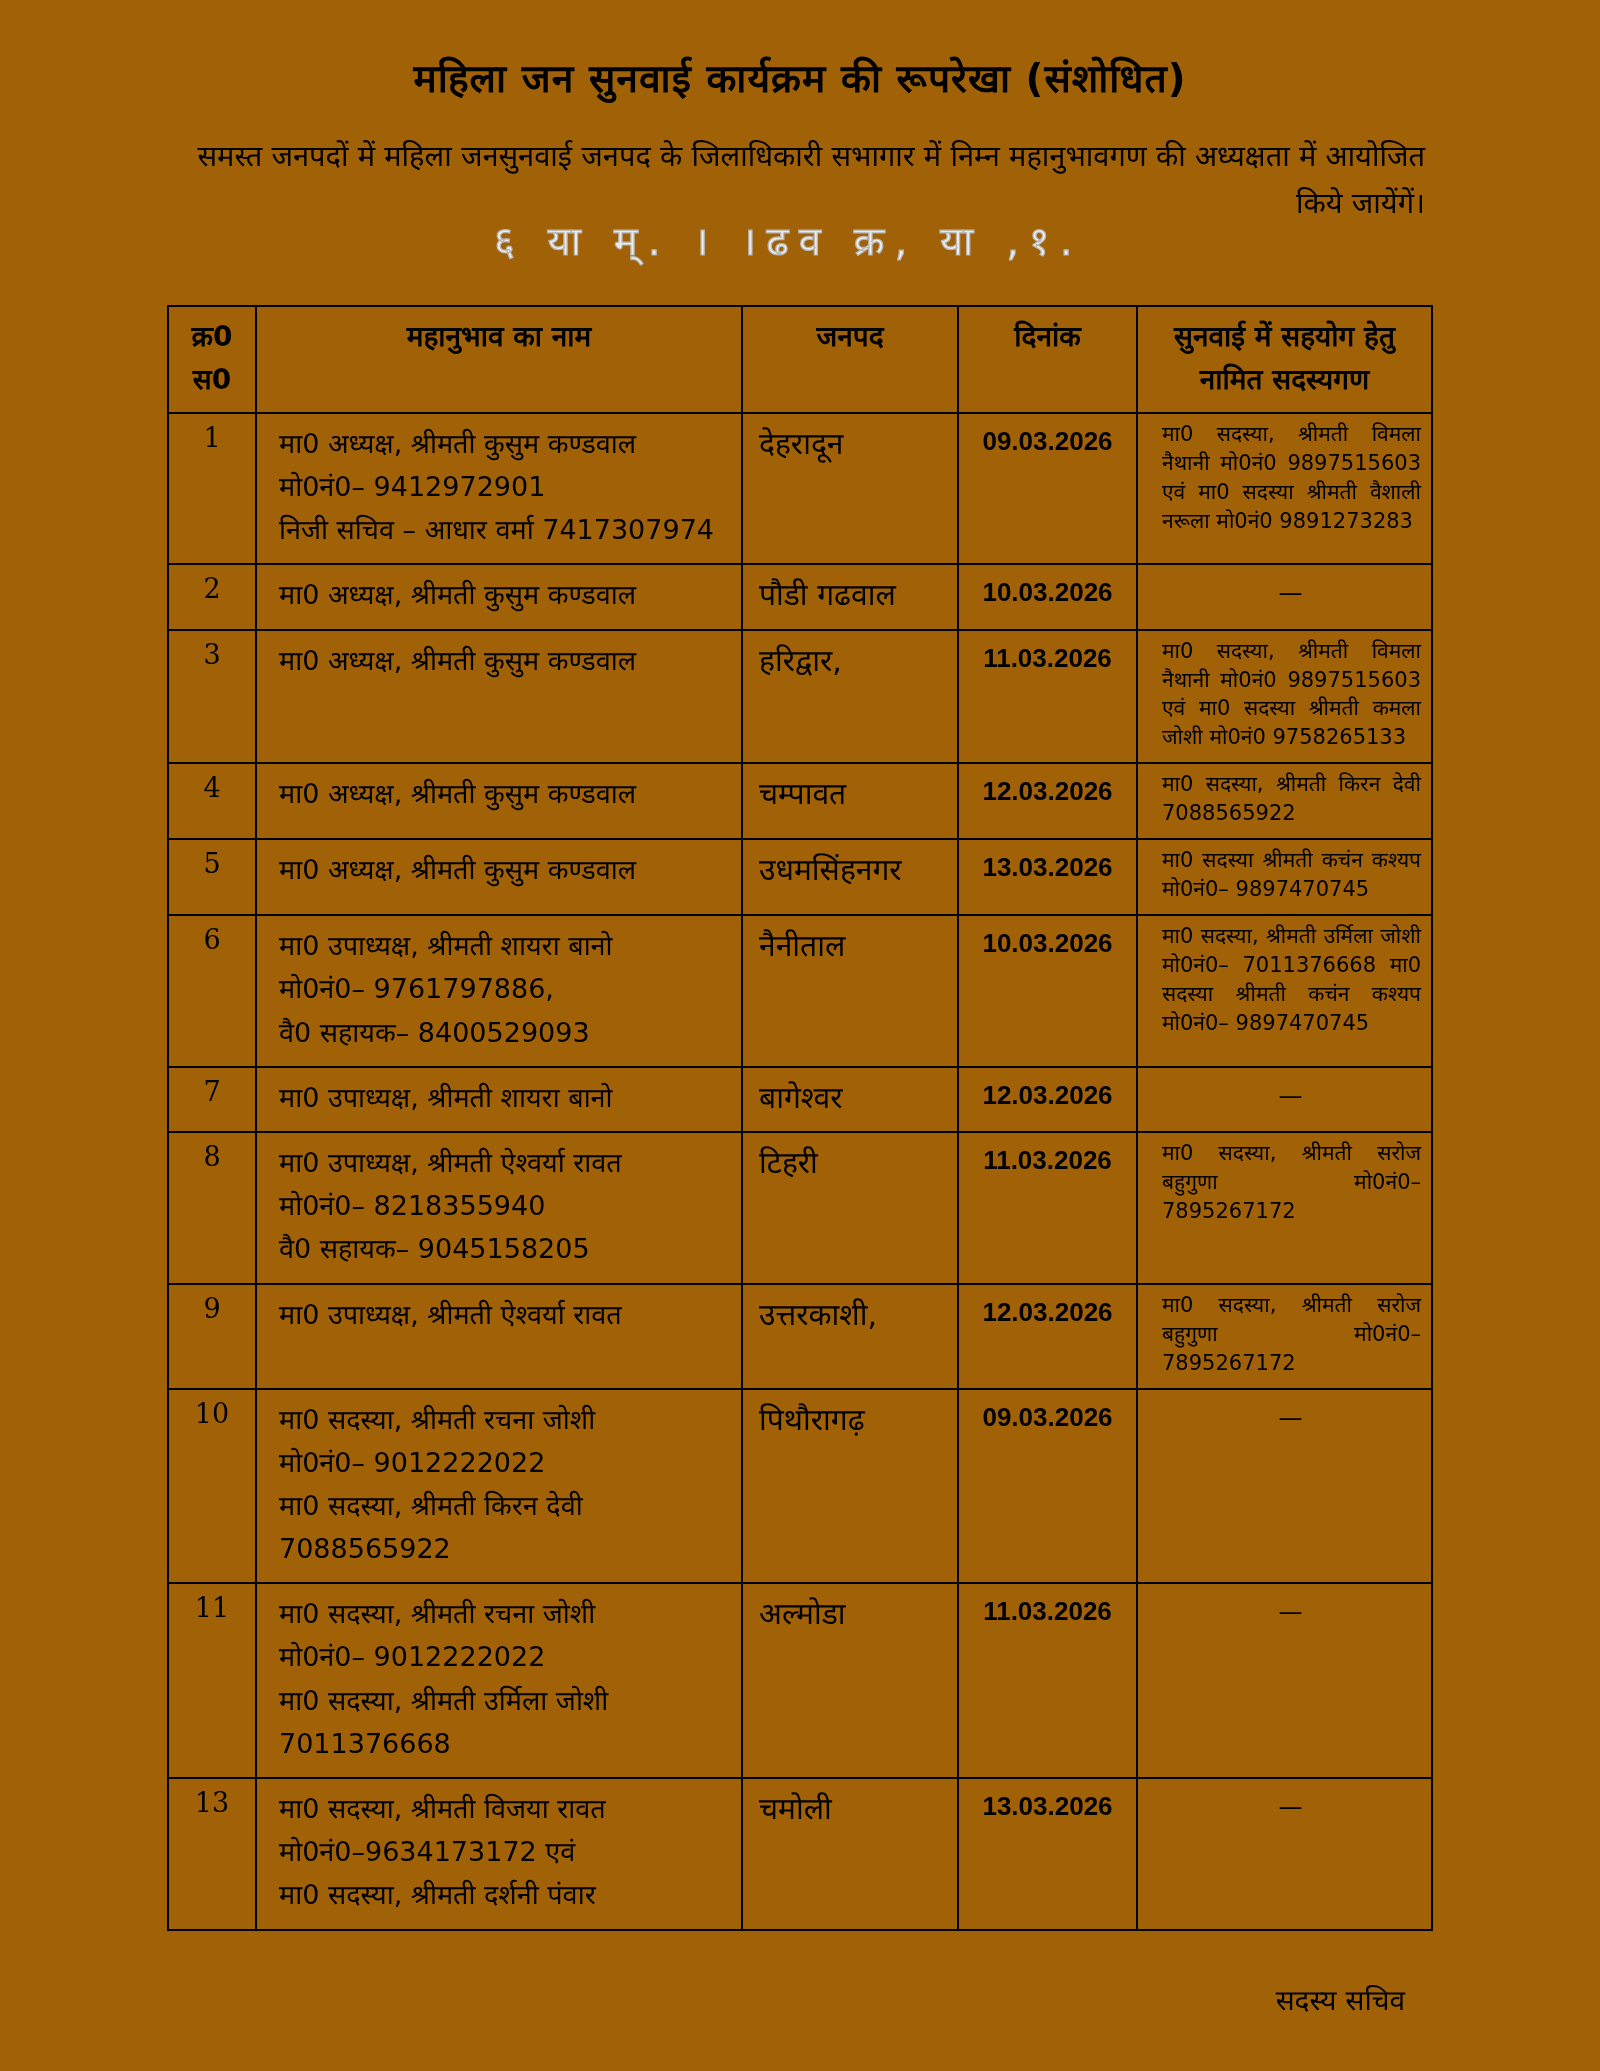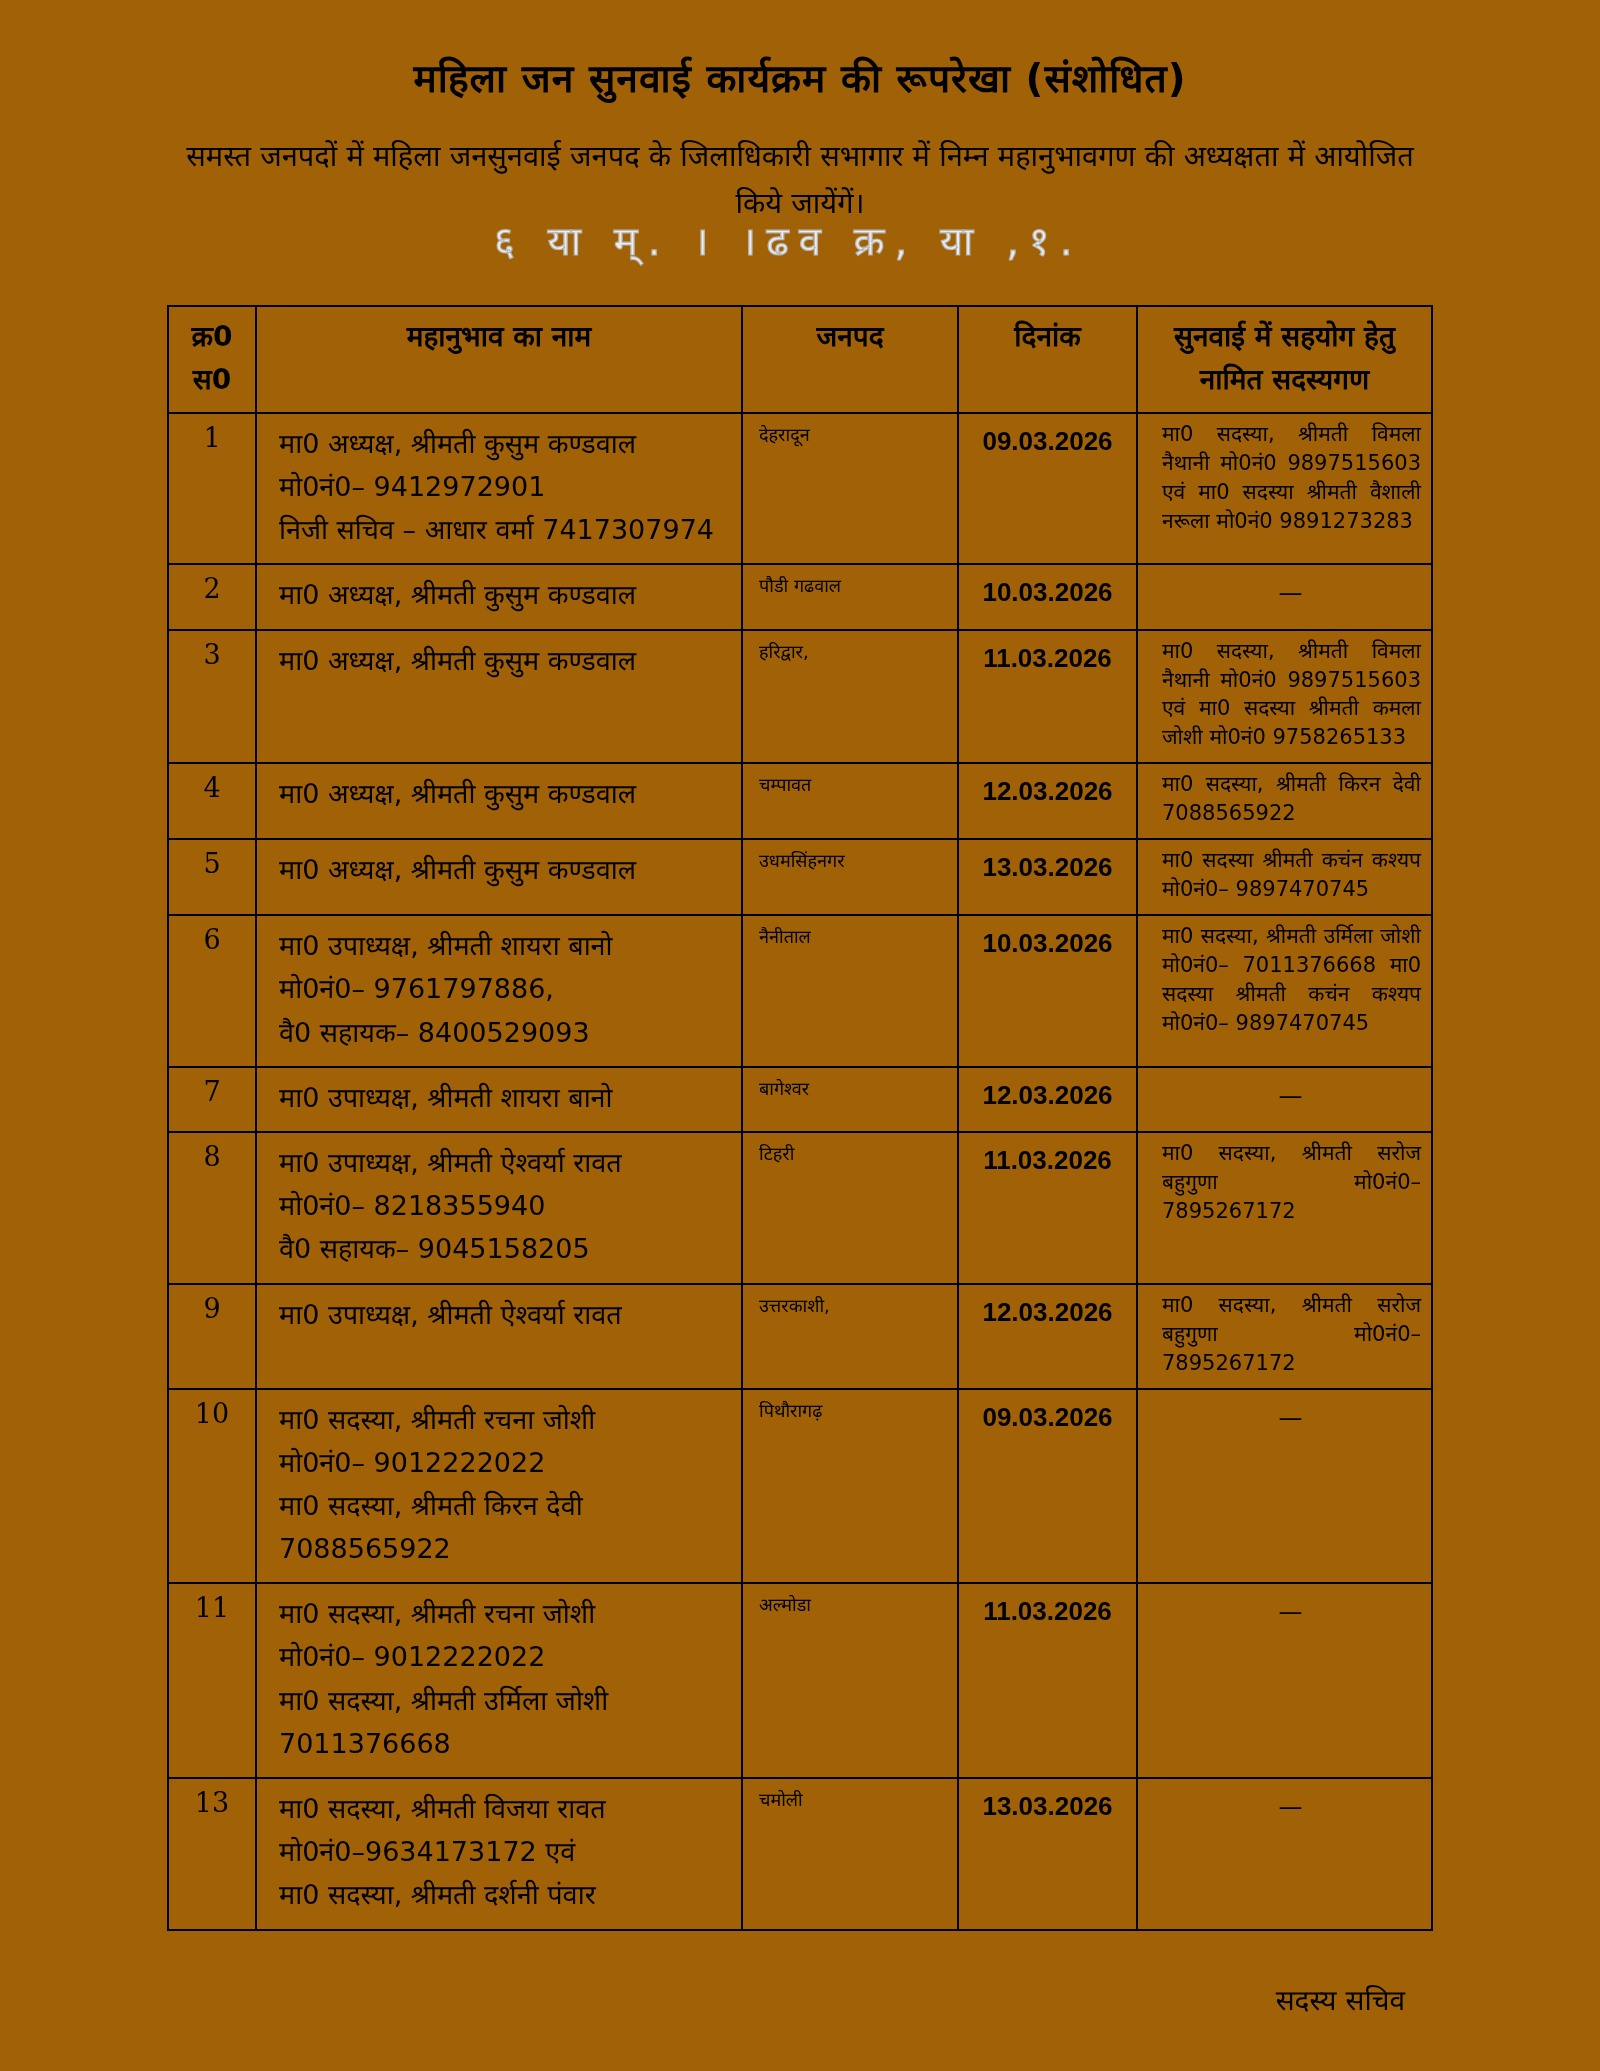--- a/index.html
+++ b/index.html
@@ -15,21 +15,21 @@
   .title {
     padding-top: 50px;
     text-align: center;
     font-size: 39px;
     font-weight: bold;
     letter-spacing: 1px;
   }
   .subtitle {
     width: 1250px;
     margin: 30px auto 0 auto;
-    text-align: center;
+    text-align: right;
     font-size: 29px;
     line-height: 1.62;
     position: relative;
     z-index: 2;
   }
   .watermark {
     position: absolute;
     top: 212px;
     left: 50%;
     transform: translateX(-52%);
@@ -73,21 +73,21 @@
     font-size: 27px;
     text-align: center;
     padding-top: 8px;
   }
   td.name {
     font-size: 27px;
     line-height: 1.6;
     padding: 8px 8px 12px 22px;
   }
   td.district {
-    font-size: 18px;
+    font-size: 30px;
     padding: 8px 4px 8px 16px;
   }
   td.date {
     font-family: "Liberation Sans", sans-serif;
     font-size: 26px;
     font-weight: bold;
     text-align: center;
     padding-top: 12px;
   }
   td.support {

